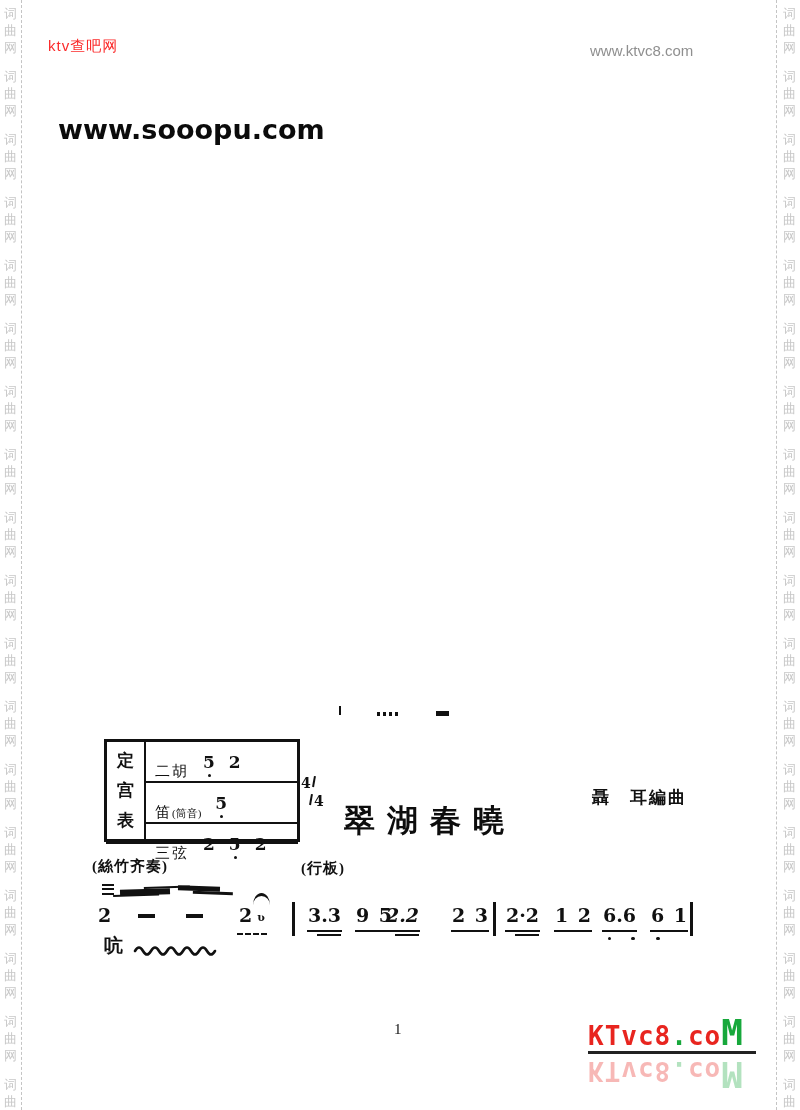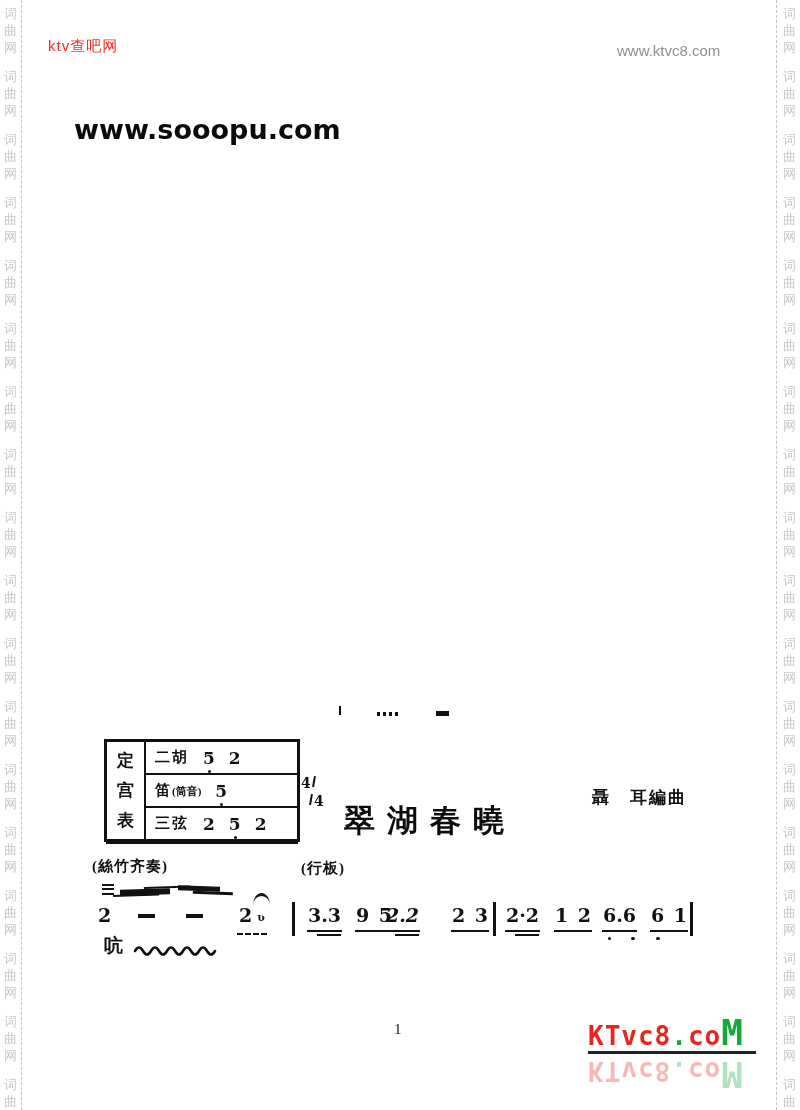--- a/index.html
+++ b/index.html
@@ -13,40 +13,40 @@
   .margin-line.right{left:776px;}
   .margin-col{position:absolute;top:5px;width:17px;}
   .margin-col.left{left:2px;}
   .margin-col.right{left:781px;}
   .m-group{margin-bottom:12px;}
   .m-char{height:17px;line-height:17px;font-size:13px;color:#c8c8c8;text-align:center;
           font-family:"Liberation Sans",sans-serif;}
 
   
   .site-left{left:48px;top:37px;font:15px "Liberation Sans",sans-serif;color:#fb2b2b;letter-spacing:1px;}
-  .site-right{left:617px;top:42px;font:15px "Liberation Sans",sans-serif;color:#8f8f8f;}
-
-  
-  .watermark{left:58px;top:114px;font:bold 27px "DejaVu Sans",sans-serif;color:#0b0b0b;letter-spacing:0px;margin-left:16px;}
+  .site-right{left:590px;top:42px;font:15px "Liberation Sans",sans-serif;color:#8f8f8f;}
+
+  
+  .watermark{left:58px;top:114px;font:bold 27px "DejaVu Sans",sans-serif;color:#0b0b0b;letter-spacing:0px;}
 
   
   .art{position:absolute;background:#111;}
   .art-dots{position:absolute;background:repeating-linear-gradient(90deg,#111 0 3px,transparent 3px 6px);}
   .smudge-e{position:absolute;background:repeating-linear-gradient(#111 0 2px,transparent 2px 4.5px);}
 
   
   .tuning{left:104px;top:739px;width:196px;height:103px;border:3px solid #111;
           box-shadow:0 4px 0 -2px #111;display:flex;box-sizing:border-box;background:#fff;}
   .tt-side{width:37px;border-right:2px solid #111;display:flex;flex-direction:column;
            justify-content:space-around;align-items:center;padding:3px 0;}
   .tt-side-char{font-weight:bold;font-size:17px;line-height:17px;}
   .tt-rows{flex:1;display:flex;flex-direction:column;}
   .tt-row{flex:1;display:flex;align-items:center;padding-left:9px;border-bottom:2px solid #111;}
   .tt-row:last-child{border-bottom:none;}
-  .tt-inst{font-weight:700;font-size:15px;white-space:nowrap;letter-spacing:2px;}
+  .tt-inst{font-weight:400;font-size:15px;white-space:nowrap;letter-spacing:2px;margin-top:20px;}
   .tt-paren{font-size:11px;letter-spacing:0;}
   .tt-num{font-weight:bold;font-size:17px;position:relative;margin-left:14px;font-family:"DejaVu Serif",serif;}
   .tt-num .odot{position:absolute;left:50%;bottom:-5px;width:3px;height:3px;margin-left:-1px;
                 border-radius:50%;background:#111;}
 
   
   .timesig{left:301px;top:775px;width:26px;height:40px;font-weight:bold;font-size:14px;}
   .ts-num{position:absolute;font-family:"DejaVu Serif",serif;}
   .ts-top{left:0;top:0;}
   .ts-bot{left:13px;top:18px;}

